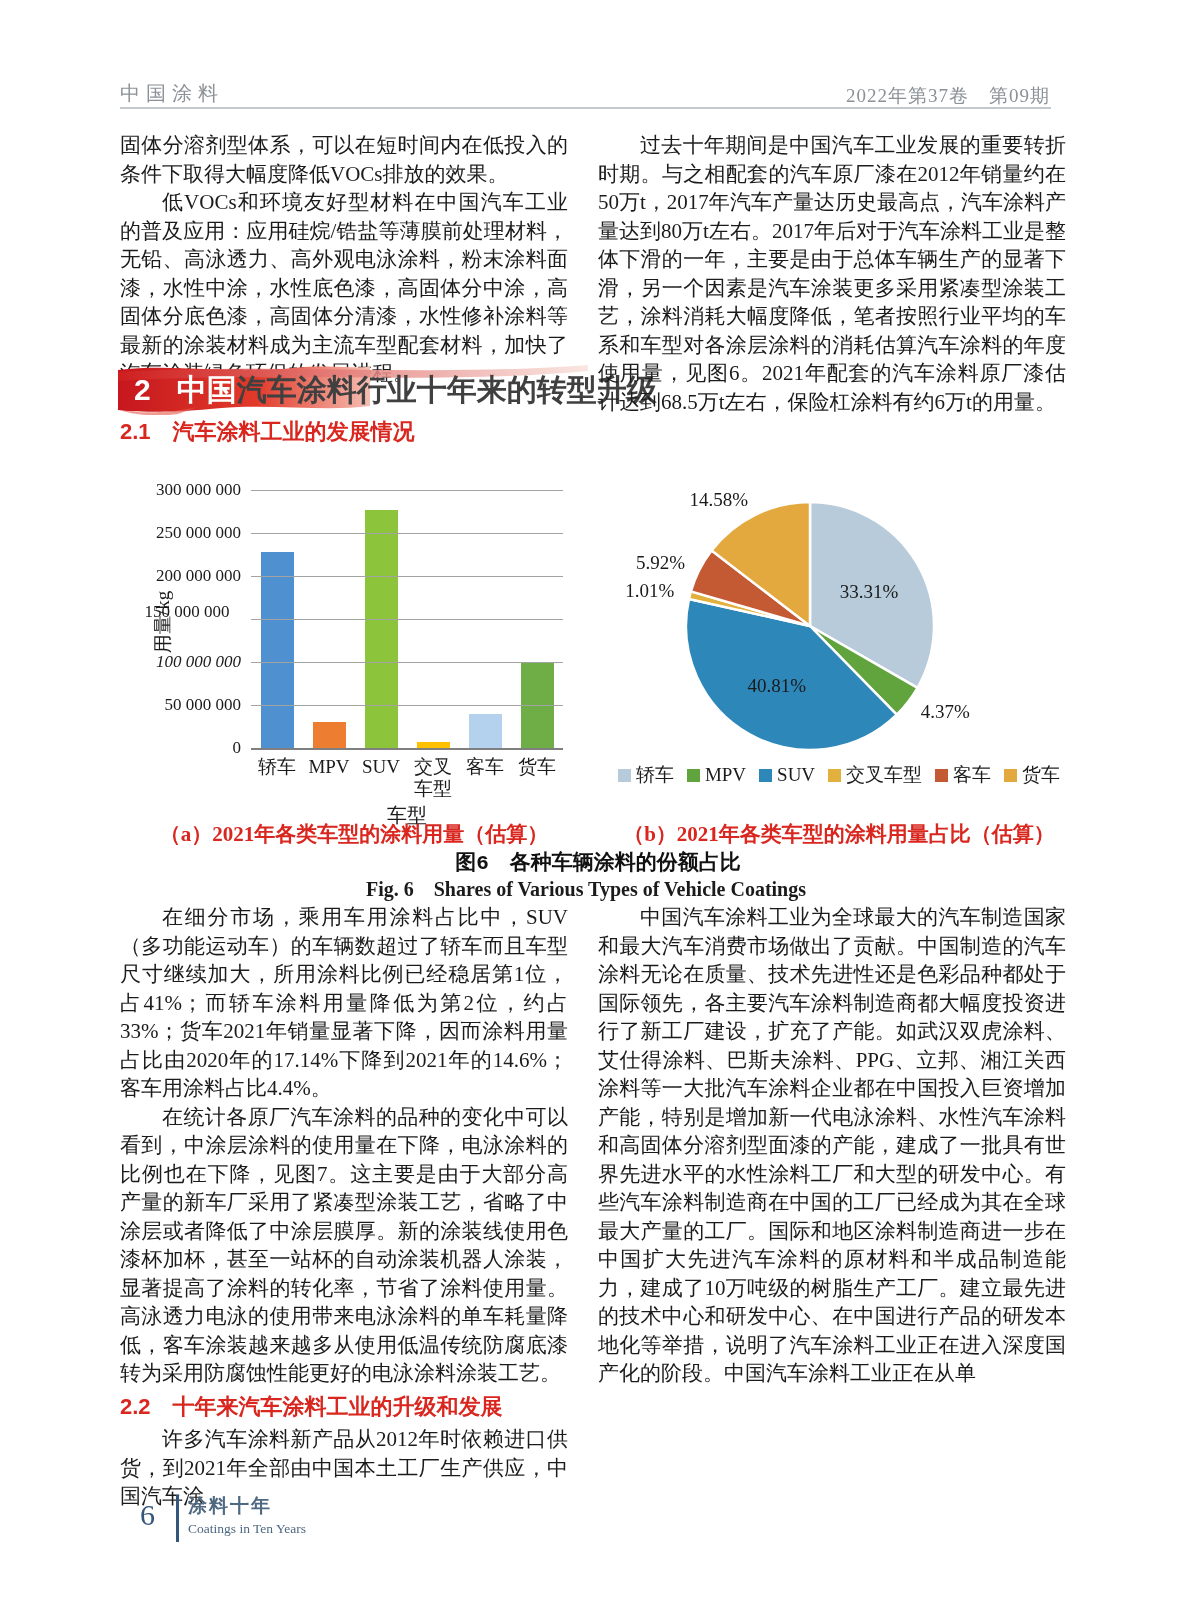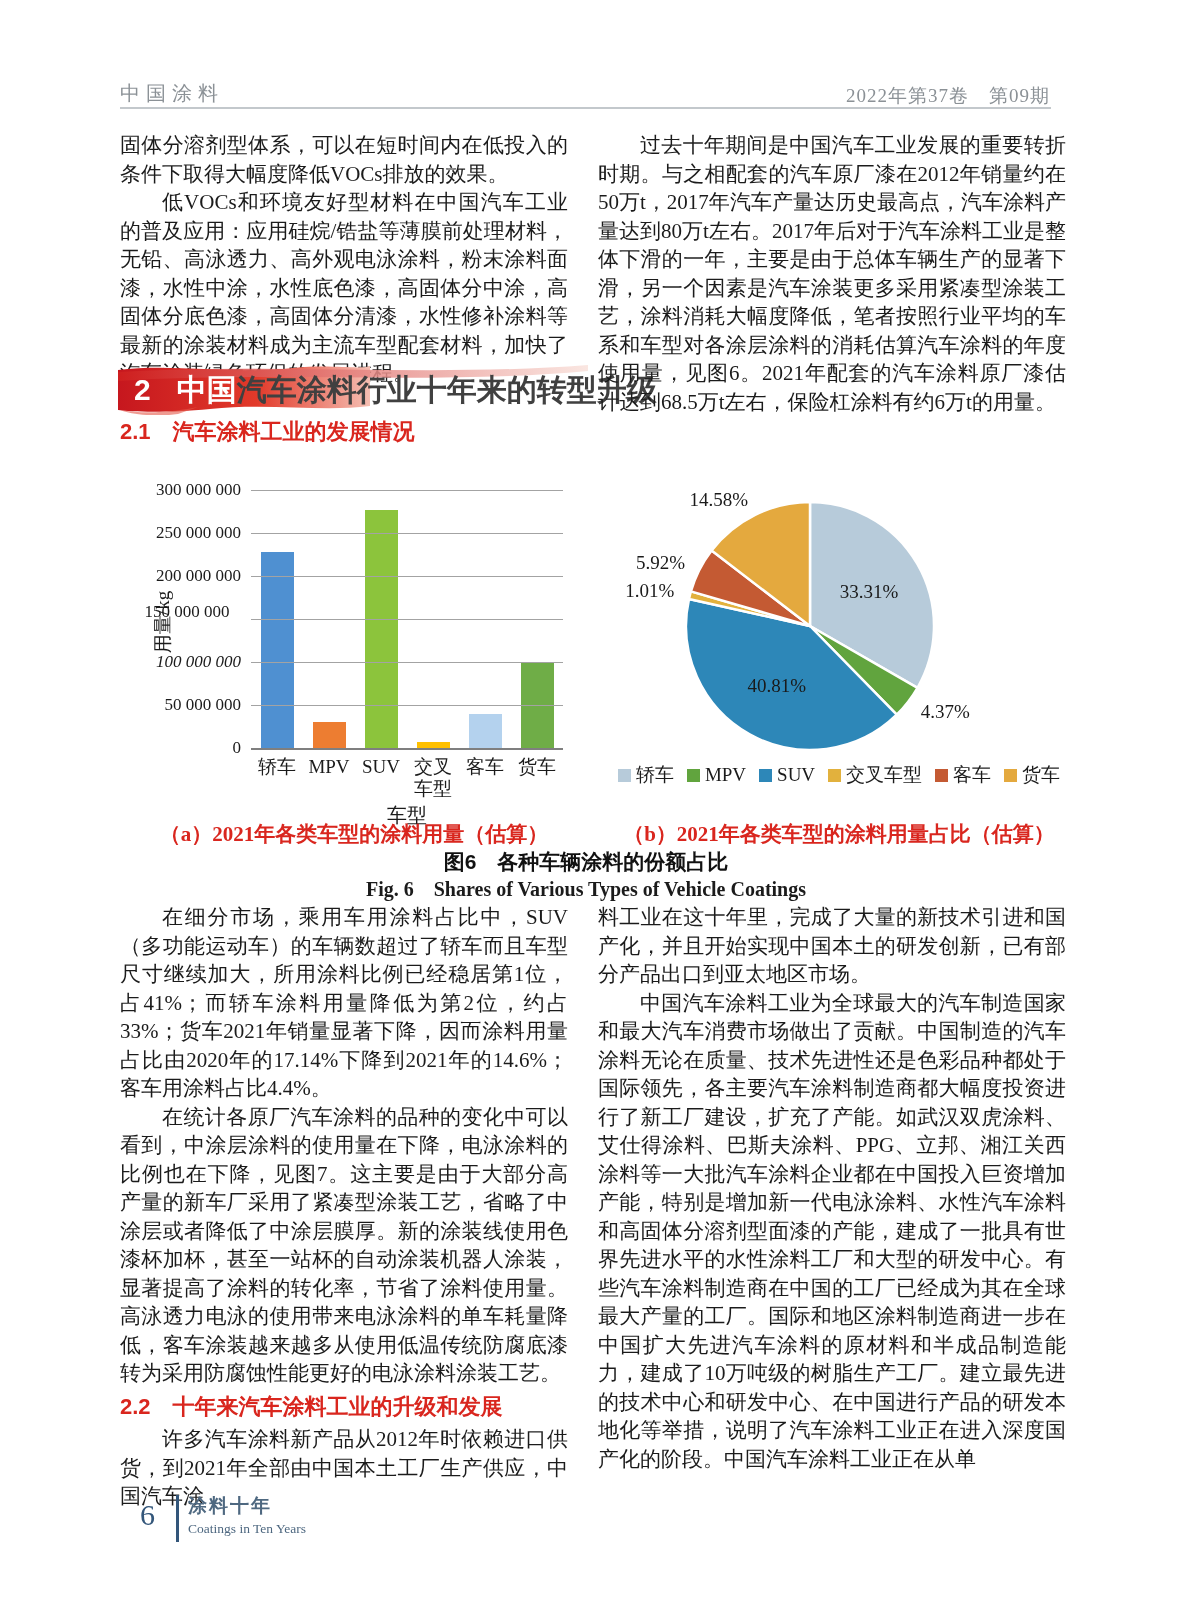--- a/index.html
+++ b/index.html
@@ -46,22 +46,22 @@
   .bar-xtitle{position:absolute;left:118px;top:326px;width:312px;text-align:center;font-size:20px;}
   .pie-wrap{position:absolute;left:604px;top:458px;width:470px;height:350px;}
   .pie-label{font-size:19px;fill:#1a1a1a;font-family:"Liberation Serif","DejaVu Serif",serif;}
   .pie-legend{position:absolute;left:0;top:304px;width:100%;display:flex;justify-content:center;
         align-items:center;gap:13px;font-size:19px;}
   .legend-item{display:flex;align-items:center;gap:5px;}
   .legend-swatch{width:13px;height:13px;display:inline-block;}
   .fig-cap-red{position:absolute;top:820px;text-align:center;color:#d9261e;font-weight:bold;font-size:21px;}
   .capA{left:133px;width:442px;}
   .capB{left:604px;width:470px;}
-  .fig-cap-cn{position:absolute;left:0;top:848px;width:100%;text-align:center;font-weight:bold;font-size:21px;
-        font-family:Liberation Sans, sans-serif;color:#111;}
+  .fig-cap-cn{position:absolute;left:12px;top:848px;width:100%;text-align:center;font-weight:bold;font-size:21px;
+        font-family:Liberation Mono, monospace;color:#111;}
   .fig-cap-en{position:absolute;left:0;top:876px;width:100%;text-align:center;font-weight:bold;font-size:20px;}
   
   .ft-page{position:absolute;left:140px;top:1498px;font-size:30px;color:#33567a;}
   .ft-bar{position:absolute;left:176px;top:1495px;width:3px;height:47px;background:#33567a;}
   .ft-cn{position:absolute;left:188px;top:1493px;font-family:"Liberation Sans","DejaVu Sans",sans-serif;
         font-weight:600;font-size:19px;letter-spacing:2px;color:#4e6880;}
   .ft-en{position:absolute;left:188px;top:1521px;font-size:13.5px;color:#4e6880;}
 </style>
 </head>
 <body>
@@ -206,21 +206,20 @@
   <div class="fig-cap-en">Fig. 6　Shares of Various Types of Vehicle Coatings</div>
 
   <div class="col colL-bot">
     <p class="indent">在细分市场，乘用车用涂料占比中，SUV（多功能运动车）的车辆数超过了轿车而且车型尺寸继续加大，所用涂料比例已经稳居第1位，占41%；而轿车涂料用量降低为第2位，约占33%；货车2021年销量显著下降，因而涂料用量占比由2020年的17.14%下降到2021年的14.6%；客车用涂料占比4.4%。</p>
     <p class="indent">在统计各原厂汽车涂料的品种的变化中可以看到，中涂层涂料的使用量在下降，电泳涂料的比例也在下降，见图7。这主要是由于大部分高产量的新车厂采用了紧凑型涂装工艺，省略了中涂层或者降低了中涂层膜厚。新的涂装线使用色漆杯加杯，甚至一站杯的自动涂装机器人涂装，显著提高了涂料的转化率，节省了涂料使用量。高泳透力电泳的使用带来电泳涂料的单车耗量降低，客车涂装越来越多从使用低温传统防腐底漆转为采用防腐蚀性能更好的电泳涂料涂装工艺。</p>
     <p class="sub-head sub22"><span class="sub-num">2.2</span><span>十年来汽车涂料工业的升级和发展</span></p>
     <p class="indent">许多汽车涂料新产品从2012年时依赖进口供货，到2021年全部由中国本土工厂生产供应，中国汽车涂</p>
   </div>
 
   <div class="col colR-bot">
-    <p>料工业在这十年里，完成了大量的新技术引进和国产化，并且开始实现中国本土的研发创新，已有部分产品出口到亚太地区市场。</p>
     <p class="indent">中国汽车涂料工业为全球最大的汽车制造国家和最大汽车消费市场做出了贡献。中国制造的汽车涂料无论在质量、技术先进性还是色彩品种都处于国际领先，各主要汽车涂料制造商都大幅度投资进行了新工厂建设，扩充了产能。如武汉双虎涂料、艾仕得涂料、巴斯夫涂料、PPG、立邦、湘江关西涂料等一大批汽车涂料企业都在中国投入巨资增加产能，特别是增加新一代电泳涂料、水性汽车涂料和高固体分溶剂型面漆的产能，建成了一批具有世界先进水平的水性涂料工厂和大型的研发中心。有些汽车涂料制造商在中国的工厂已经成为其在全球最大产量的工厂。国际和地区涂料制造商进一步在中国扩大先进汽车涂料的原材料和半成品制造能力，建成了10万吨级的树脂生产工厂。建立最先进的技术中心和研发中心、在中国进行产品的研发本地化等举措，说明了汽车涂料工业正在进入深度国产化的阶段。中国汽车涂料工业正在从单</p>
   </div>
 
   <div class="ft-page">6</div>
   <div class="ft-bar"></div>
   <div class="ft-cn">涂料十年</div>
   <div class="ft-en">Coatings in Ten Years</div>
 
 </div>
 

